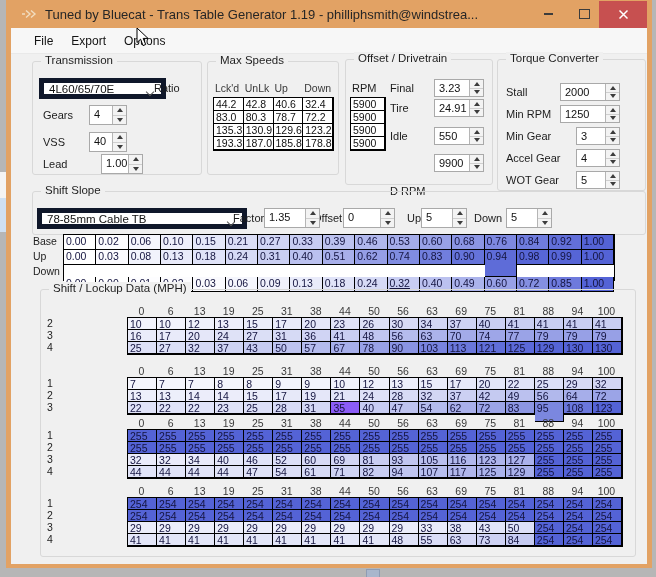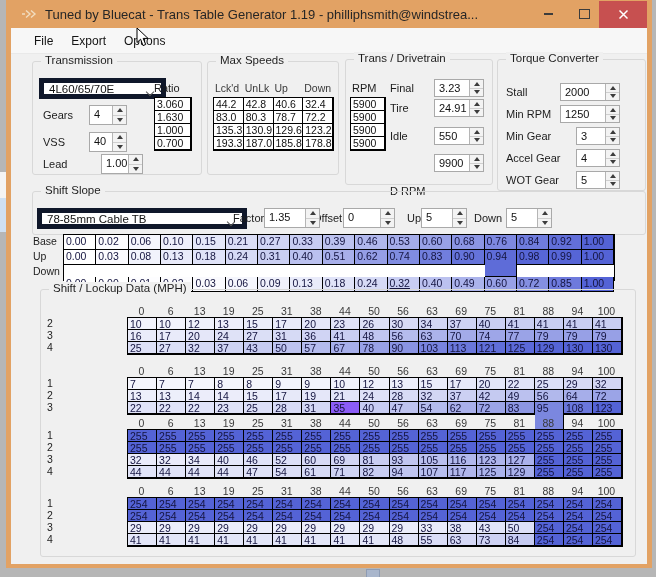--- a/index.html
+++ b/index.html
@@ -116,26 +116,20 @@
             <div class="spin-val">1.00</div>
             <div class="sp-btns">
               <div class="sp-b">
                 <div class="tri-up"></div>
               </div>
               <div class="sp-b sp-b2">
                 <div class="tri-dn"></div>
               </div>
             </div>
           </div>
-          <div class="wtab" style="left: 121px; top: 35px; width: 36px; height: 52px; grid-template-columns: repeat(1, 1fr);">
-            <div class="wcell" style="height: 13px;">3.060</div>
-            <div class="wcell" style="height: 13px;">1.630</div>
-            <div class="wcell" style="height: 13px;">1.000</div>
-            <div class="wcell" style="height: 13px;">0.700</div>
-          </div>
         </div>
 
       <div class="gbox" id="g-max" style="left:196px;top:7px;width:130px;height:112px;">
         <span class="glabel">Max Speeds</span>
       <div class="hdr" style="left: 5px; top: 20px; width: 119px; height: 12px; grid-template-columns: repeat(4, 1fr);">
             <div class="hcol left">Lck'd</div>
             <div class="hcol left">UnLk</div>
             <div class="hcol left">Up</div>
             <div class="hcol left">Down</div>
           </div>
@@ -153,21 +147,21 @@
             <div class="wcell" style="height: 13px;">129.6</div>
             <div class="wcell" style="height: 13px;">123.2</div>
             <div class="wcell" style="height: 13px;">193.3</div>
             <div class="wcell" style="height: 13px;">187.0</div>
             <div class="wcell" style="height: 13px;">185.8</div>
             <div class="wcell" style="height: 13px;">178.8</div>
           </div>
         </div>
 
       <div class="gbox" id="g-eng" style="left:334px;top:5px;width:146px;height:124px;">
-        <span class="glabel">Trans / Drivetrain</span>
+        <span class="glabel">Offset / Drivetrain</span>
         <span class="flabel" style="left:6px;top:22px;">RPM</span>
       <div class="wtab" style="left: 4px; top: 37px; width: 34px; height: 52px; grid-template-columns: repeat(1, 1fr);">
             <div class="wcell" style="height: 13px;">5900</div>
             <div class="wcell" style="height: 13px;">5900</div>
             <div class="wcell" style="height: 13px;">5900</div>
             <div class="wcell" style="height: 13px;">5900</div>
           </div>
           <div class="flabel" style="left: 44px; top: 22px;">Final</div>
           <div class="spin" style="left: 88px; top: 19px; width: 50px; height: 18px;">
             <div class="spin-val">3.23</div>
@@ -538,21 +532,21 @@
             <div class="hcell" style="height: 12px; background: rgb(220, 223, 247);">25</div>
             <div class="hcell" style="height: 12px; background: rgb(216, 219, 246);">28</div>
             <div class="hcell" style="height: 12px; background: rgb(212, 216, 245);">31</div>
             <div class="hcell" style="height: 12px; background: #8b5cf6;">35</div>
             <div class="hcell" style="height: 12px; background: rgb(199, 204, 242);">40</div>
             <div class="hcell" style="height: 12px; background: rgb(190, 195, 239);">47</div>
             <div class="hcell" style="height: 12px; background: rgb(180, 187, 237);">54</div>
             <div class="hcell" style="height: 12px; background: rgb(169, 176, 234);">62</div>
             <div class="hcell" style="height: 12px; background: rgb(155, 164, 231);">72</div>
             <div class="hcell" style="height: 12px; background: rgb(140, 150, 227);">83</div>
-            <div class="hcell" style="height: 28px; background: rgb(123, 135, 223);">95</div>
+            <div class="hcell" style="height: 20px; background: rgb(123, 135, 223);">95</div>
             <div class="hcell" style="height: 12px; background: rgb(105, 118, 219);">108</div>
             <div class="hcell" style="height: 12px; background: rgb(84, 99, 214);">123</div>
           </div>
           <div class="hdr" style="left: 86px; top: 127px; width: 494px; height: 12px; grid-template-columns: repeat(17, 1fr);">
             <div class="hcol">0</div>
             <div class="hcol">6</div>
             <div class="hcol">13</div>
             <div class="hcol">19</div>
             <div class="hcol">25</div>
             <div class="hcol">31</div>

